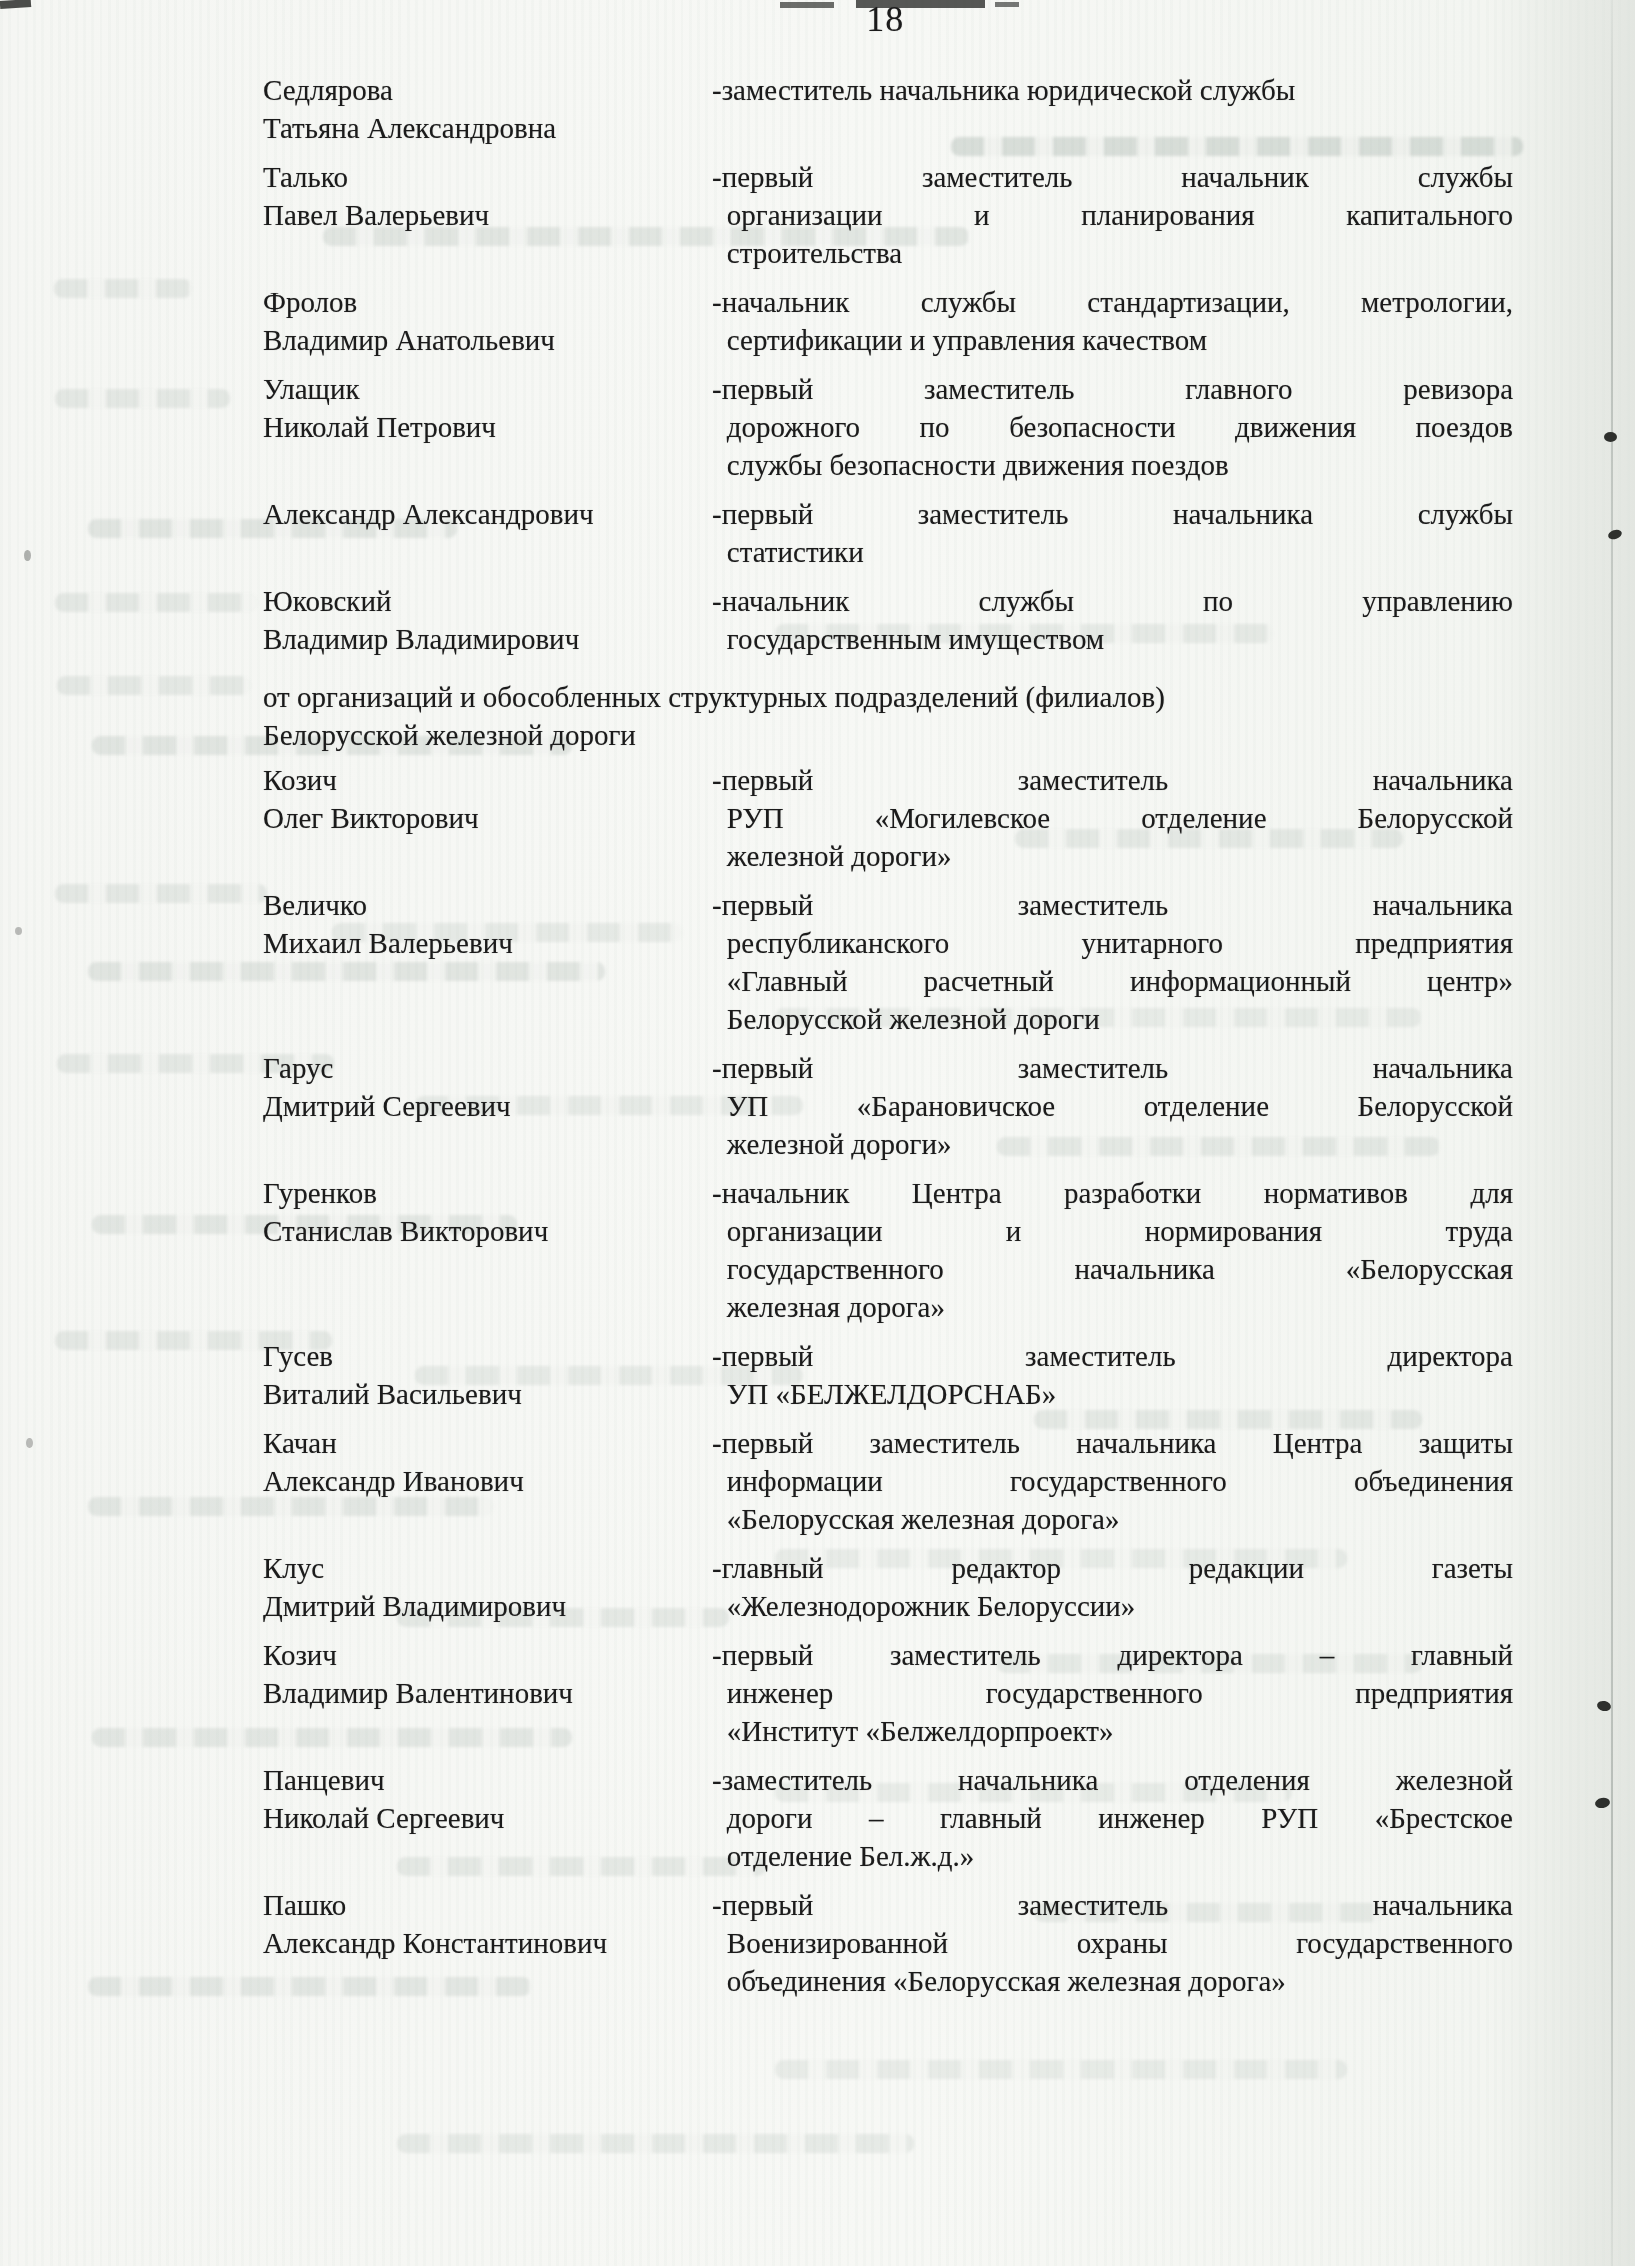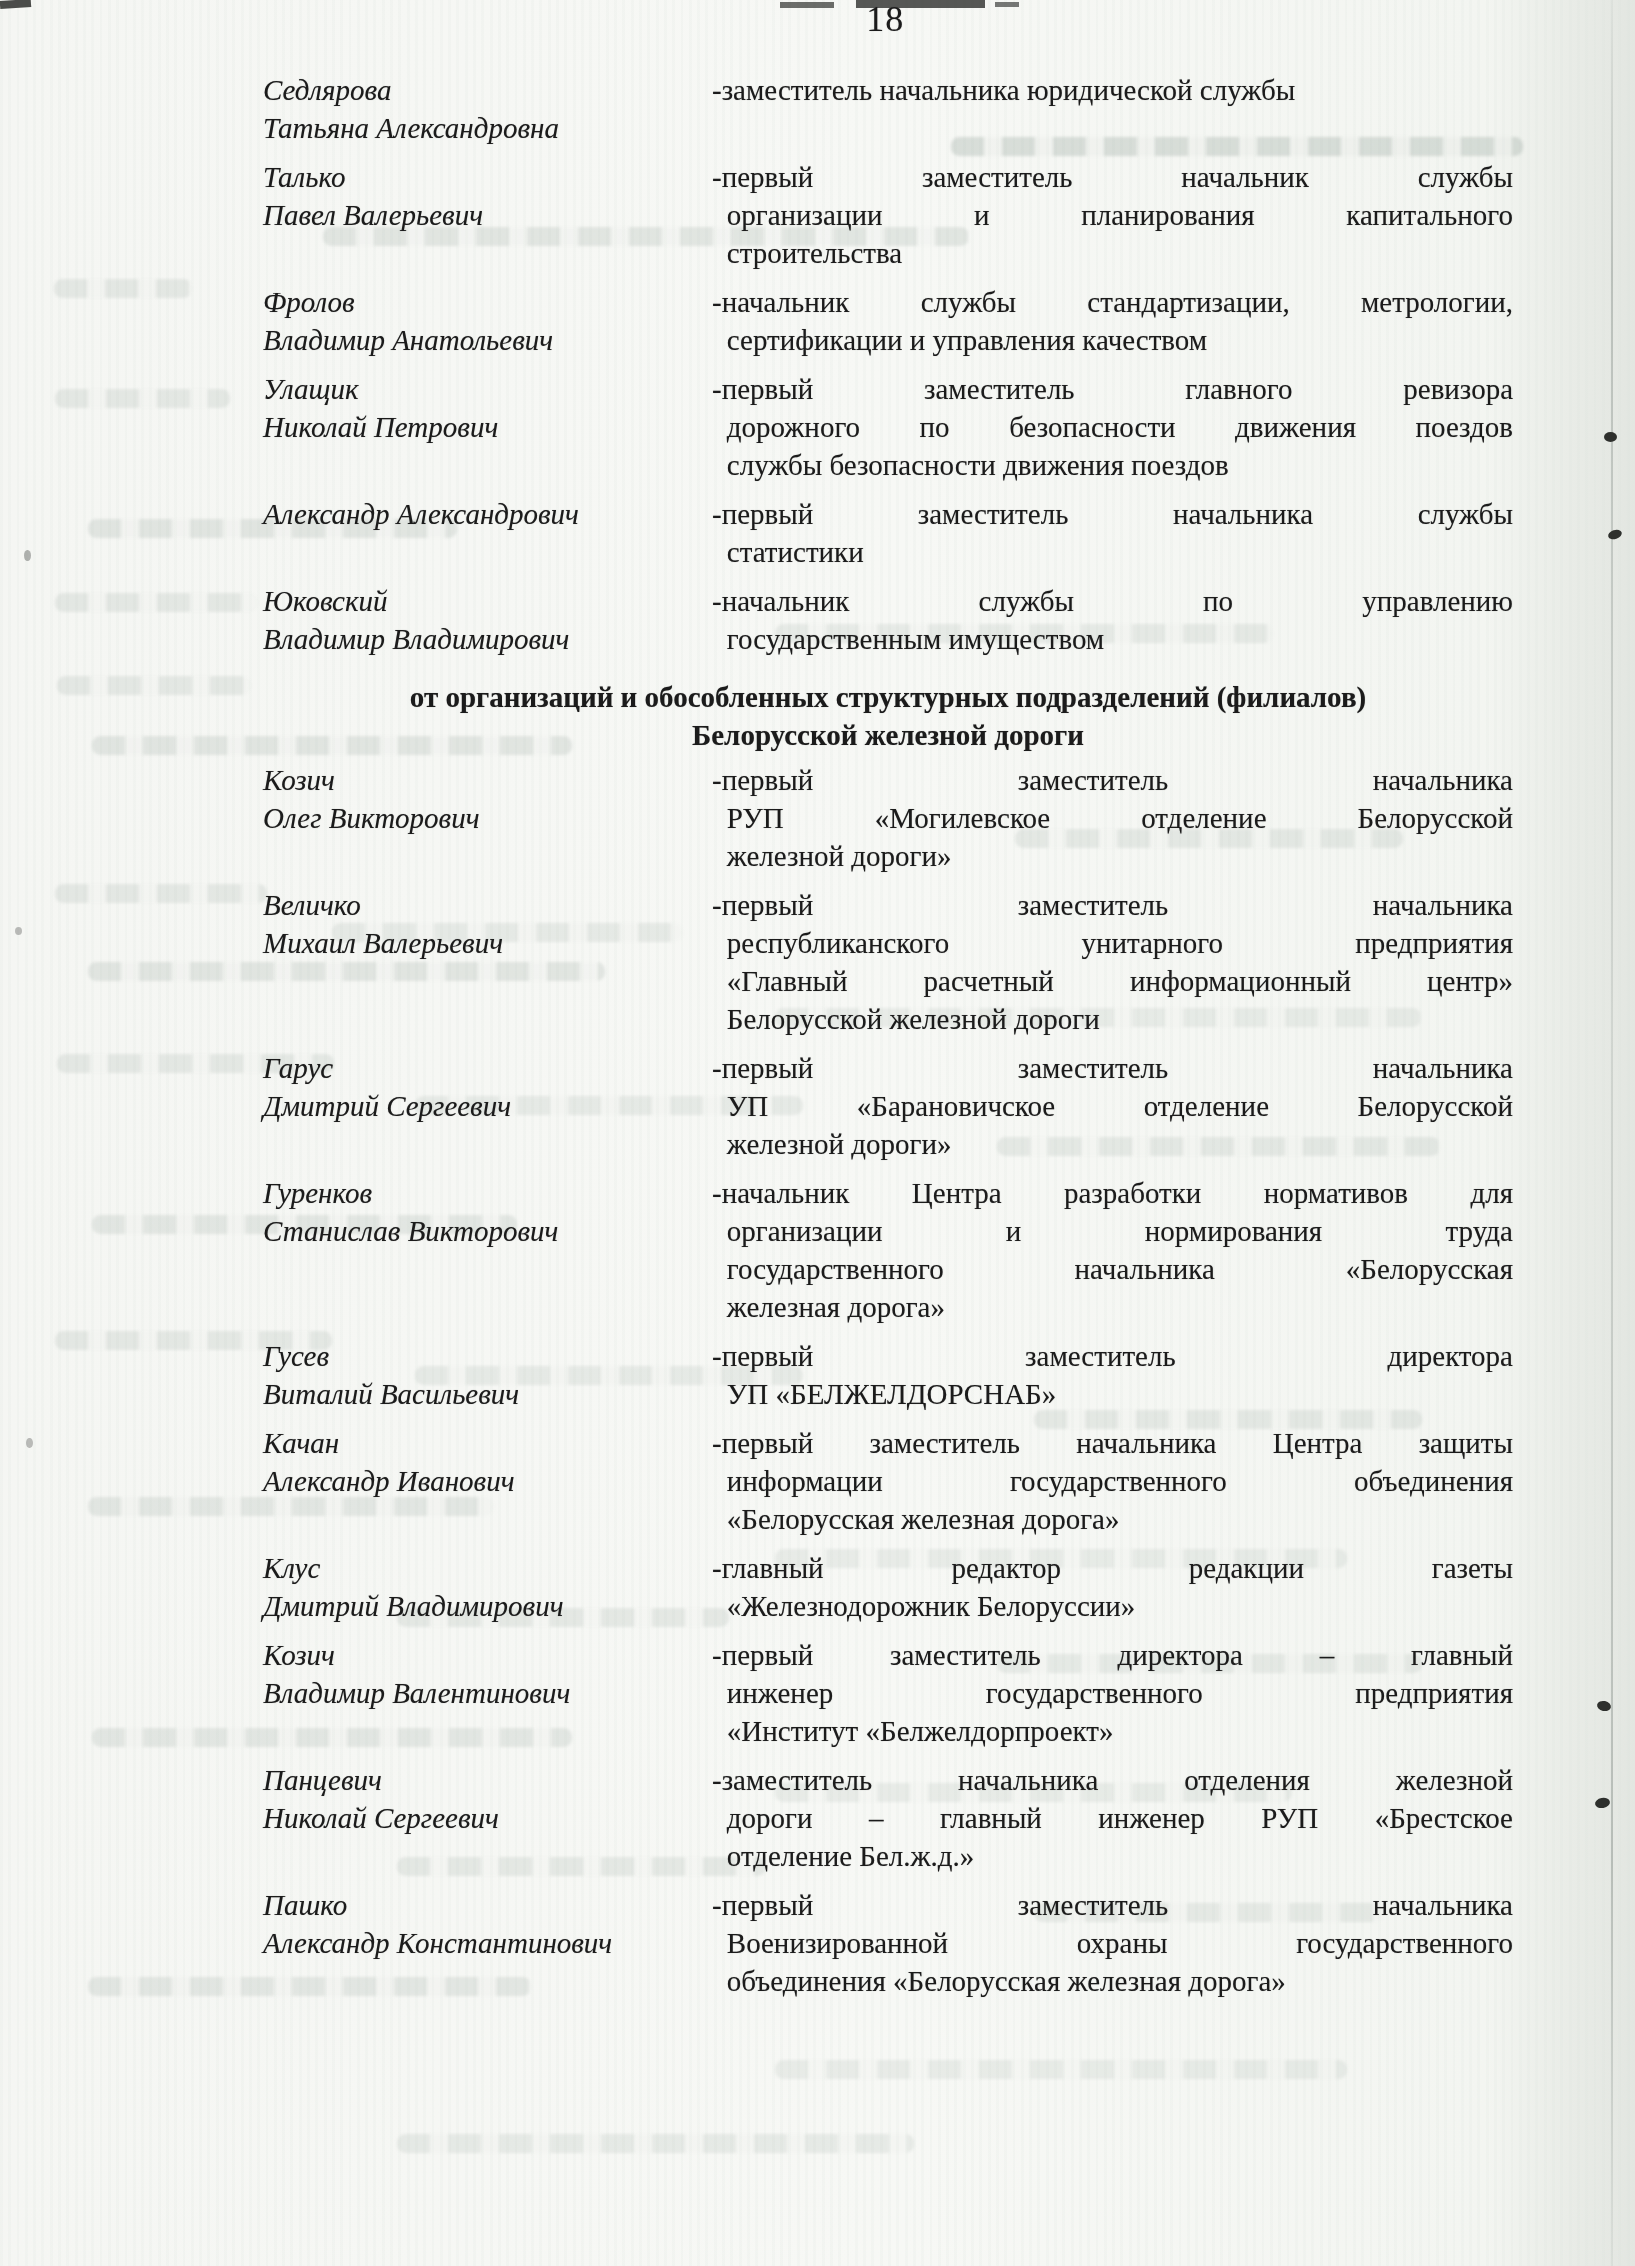--- a/index.html
+++ b/index.html
@@ -31,29 +31,29 @@
     text-shadow: 0 0 0.9px rgba(24,24,24,0.38);
   }
   .page-number {
     text-align: center;
     transform: translateX(-2.8px);
     font-size: 36px;
     letter-spacing: 0.9px;
   }
   .entries { margin-top: 33px; }
   .entry { display: flex; margin-bottom: 11px; }
-  .name { flex: 0 0 449px; width: 449px; font-style: italic; }
+  .name { flex: 0 0 449px; width: 449px; }
   .surname, .given { white-space: nowrap; }
   .position { flex: 1; padding-left: 14.8px; }
   .pos-line { text-align: justify; }
   .pos-line.full { text-align-last: justify; }
   .pos-line.last { text-align-last: left; }
   .pos-line.first { text-indent: -14.8px; }
   .section-heading { margin: 20px 0 7.4px; text-align: center; }
-  .heading-line { text-align: center; font-weight: bold; }
+  .heading-line { text-align: left; }
 
   
   .ghost {
     position: absolute; height: 18.5px; border-radius: 8.3px;
     background: repeating-linear-gradient(90deg,
       rgba(146,160,153,0.30) 0 33px, rgba(146,160,153,0.05) 33px 51px);
     filter: blur(1.8px);
     pointer-events: none;
   }
   .crease {

